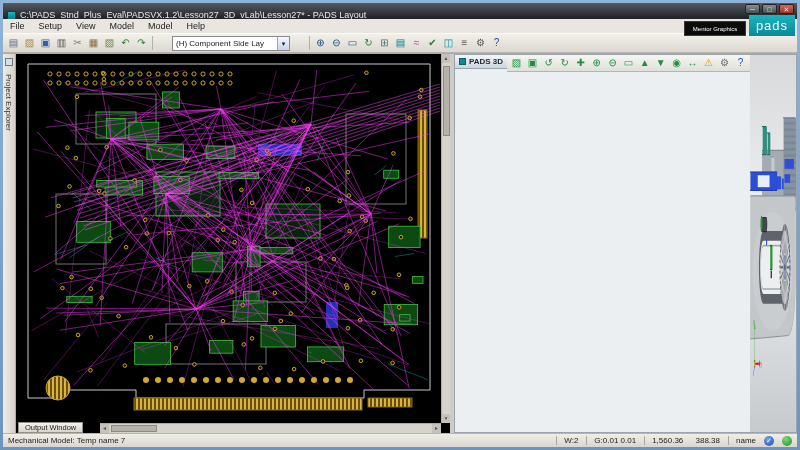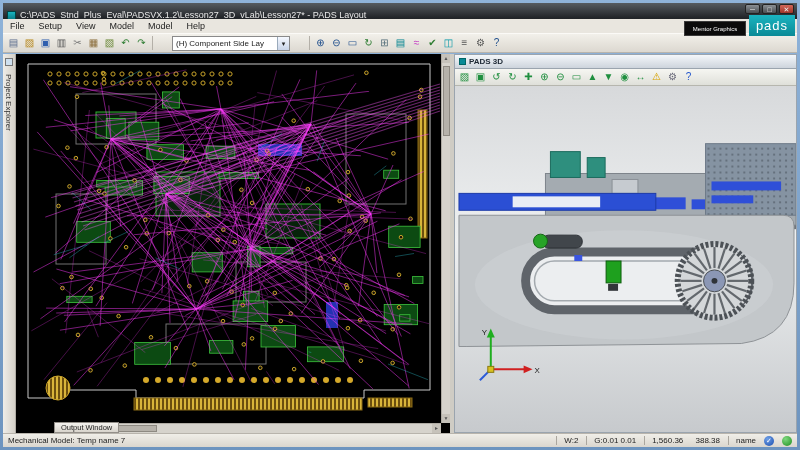--- a/index.html
+++ b/index.html
@@ -54,26 +54,26 @@
   .vscroll { position:absolute; right:0; top:0; width:9px; bottom:10px; background:#d6d3cc; border-left:1px solid #b0aca4; }
   .sarrow { position:absolute; left:0; width:8px; height:9px; font-size:5px; line-height:9px;
     text-align:center; color:#555; background:#c6c2ba; }
   .sarrow.sup { top:0; } .sarrow.sdown { bottom:0; }
   .vthumb { position:absolute; left:1px; top:12px; width:7px; height:70px; background:#b6b2aa; border:1px solid #8e8a82; }
   .hscroll { position:absolute; left:84px; right:9px; bottom:0; height:10px; background:#d6d3cc; border-top:1px solid #b0aca4; }
   .harrow { position:absolute; top:0; width:9px; height:9px; font-size:5px; line-height:9px; text-align:center; color:#555; background:#c6c2ba; }
   .harrow.hleft { left:0; } .harrow.hright { right:0; }
   .hthumb { position:absolute; left:11px; top:1px; width:46px; height:7px; background:#b6b2aa; border:1px solid #8e8a82; }
   .output-btn { position:absolute; left:2px; bottom:0; height:11px; padding:0 6px; z-index:3;
-    background:linear-gradient(#f4f2ee,#d8d4cc); border:1px solid #94908a; font-size:7.5px; line-height:10px; color:#222;margin-left:36px; }
+    background:linear-gradient(#f4f2ee,#d8d4cc); border:1px solid #94908a; font-size:7.5px; line-height:10px; color:#222; }
 
   
   .splitter { position:absolute; left:450px; top:54px; width:4px; bottom:17px; background:#cfccc4; cursor:col-resize; }
   .panel3d { position:absolute; left:454px; top:54px; right:3px; bottom:17px;
-    background:#eceff1; display:flex; flex-direction:column; border:1px solid #9aa4ae; }
+    background:#eceff1; display:flex; border:1px solid #9aa4ae; }
   .p3d-header { height:14px; background:linear-gradient(#f4f7fa,#cdd4dc); border-bottom:1px solid #9aa4ae;
     font-size:8px; font-weight:bold; color:#1c2733; display:flex; align-items:center; gap:3px; padding:0 4px; }
   .p3d-hicon { width:7px; height:7px; background:#0a8a96; border:1px solid #066; }
   .p3d-toolbar { height:17px; background:linear-gradient(#f6f6f2,#dfe0da); border-bottom:1px solid #b6b6ae;
     display:flex; align-items:center; gap:1px; padding:0 2px; }
   .viewport { flex:1; position:relative; overflow:hidden; }
   .viewport svg { position:absolute; inset:0; width:100%; height:100%; }
   .watermark { position:absolute; right:8px; bottom:4px; font-size:20px; font-weight:bold;
     color:#2ed3e6; letter-spacing:2px; opacity:0.92; z-index:4; }
 

